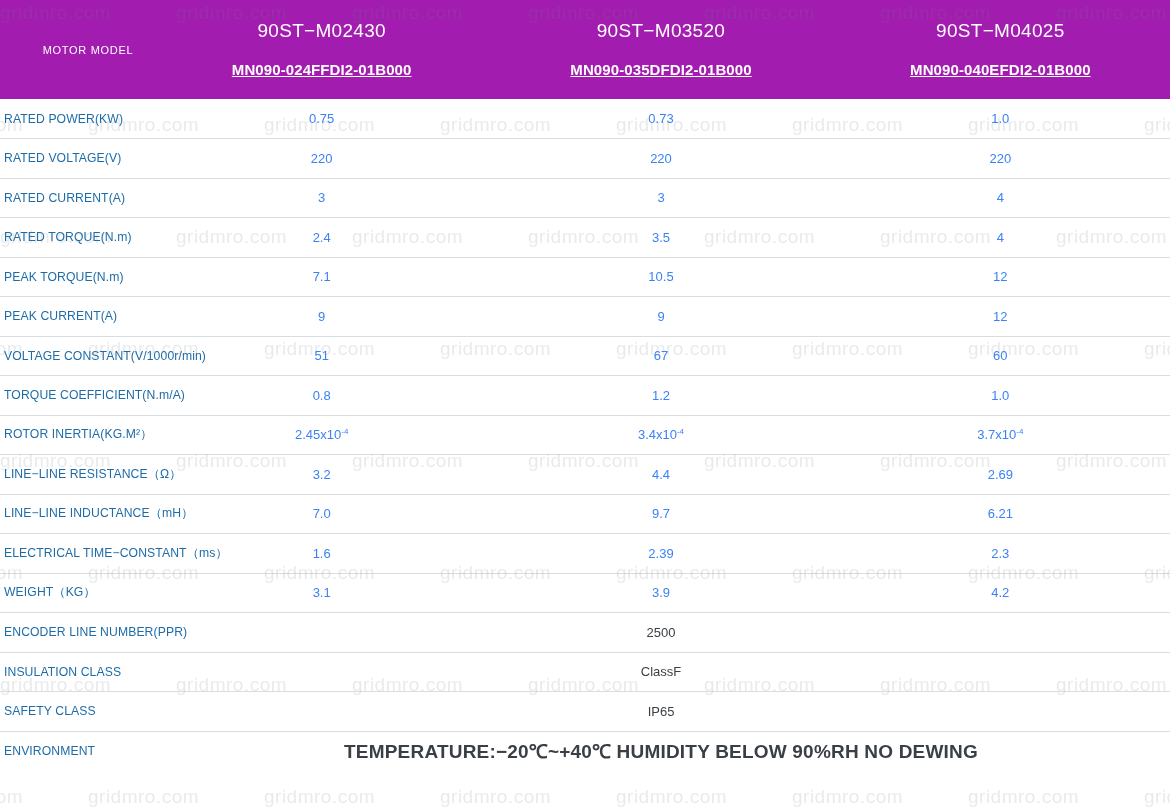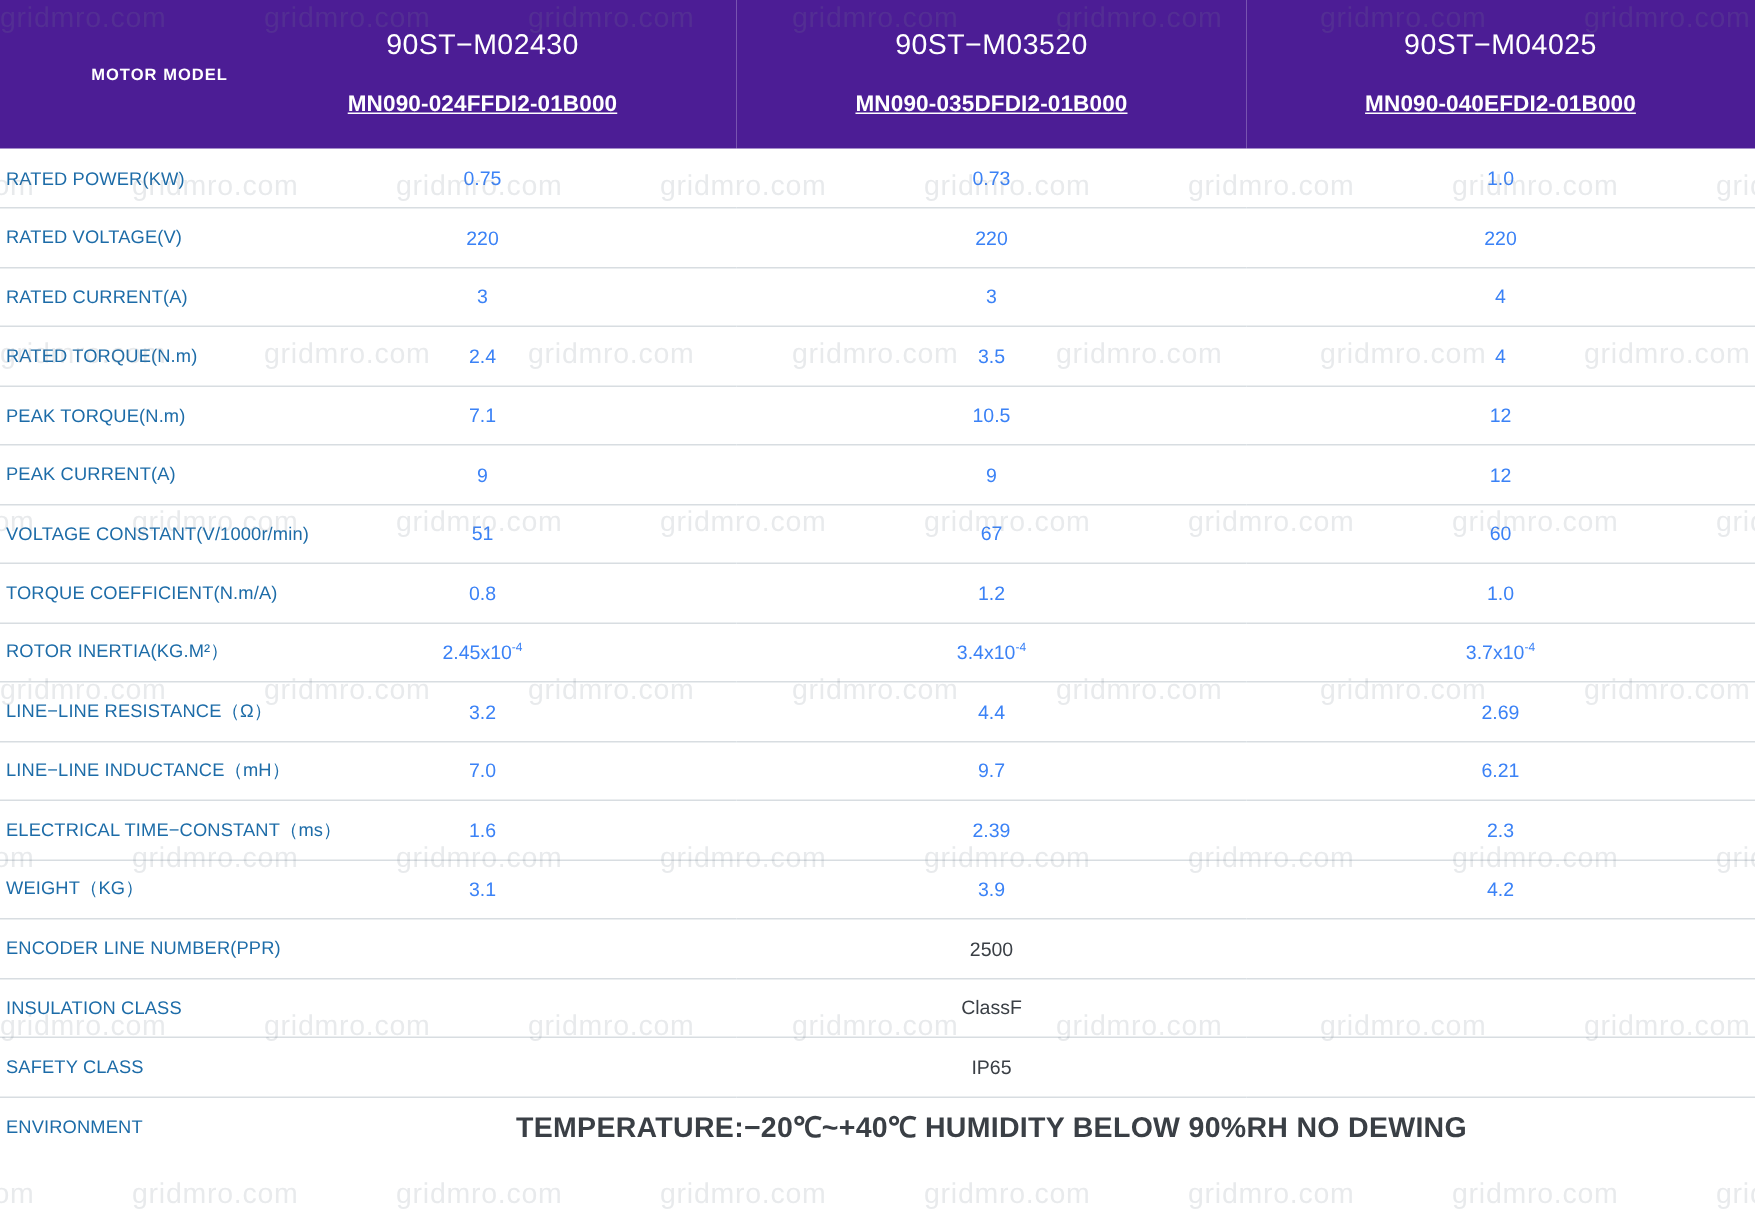--- a/index.html
+++ b/index.html
@@ -37,31 +37,31 @@
   table.spec {
     position: relative;
     z-index: 1;
     width: 1170px;
     border-collapse: collapse;
     table-layout: fixed;
   }
 
   
   thead th {
-    background: #4c1d95;
+    background: #a21caf;
     color: #ffffff;
     padding: 0;
     margin: 4px;
   }
   .hdr-label {
     width: 152px;
-    text-align: right;
+    text-align: center;
     vertical-align: middle;
     font-size: 11px;
-    font-weight: bold;
+    font-weight: normal;
     letter-spacing: 0.7px;
     padding-left: 24px;
     height: 99px;
     box-sizing: border-box;
   }
   .hdr-col {
     text-align: center;
     vertical-align: middle;
     height: 99px;
     box-sizing: border-box;

